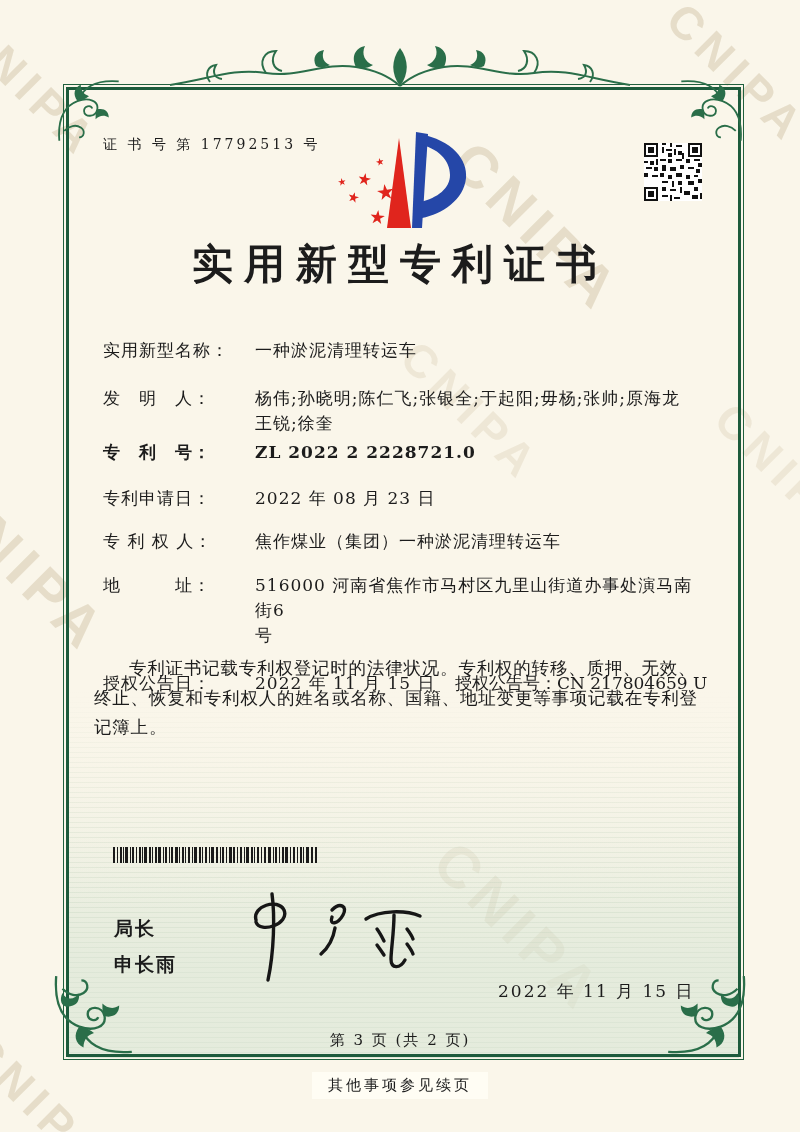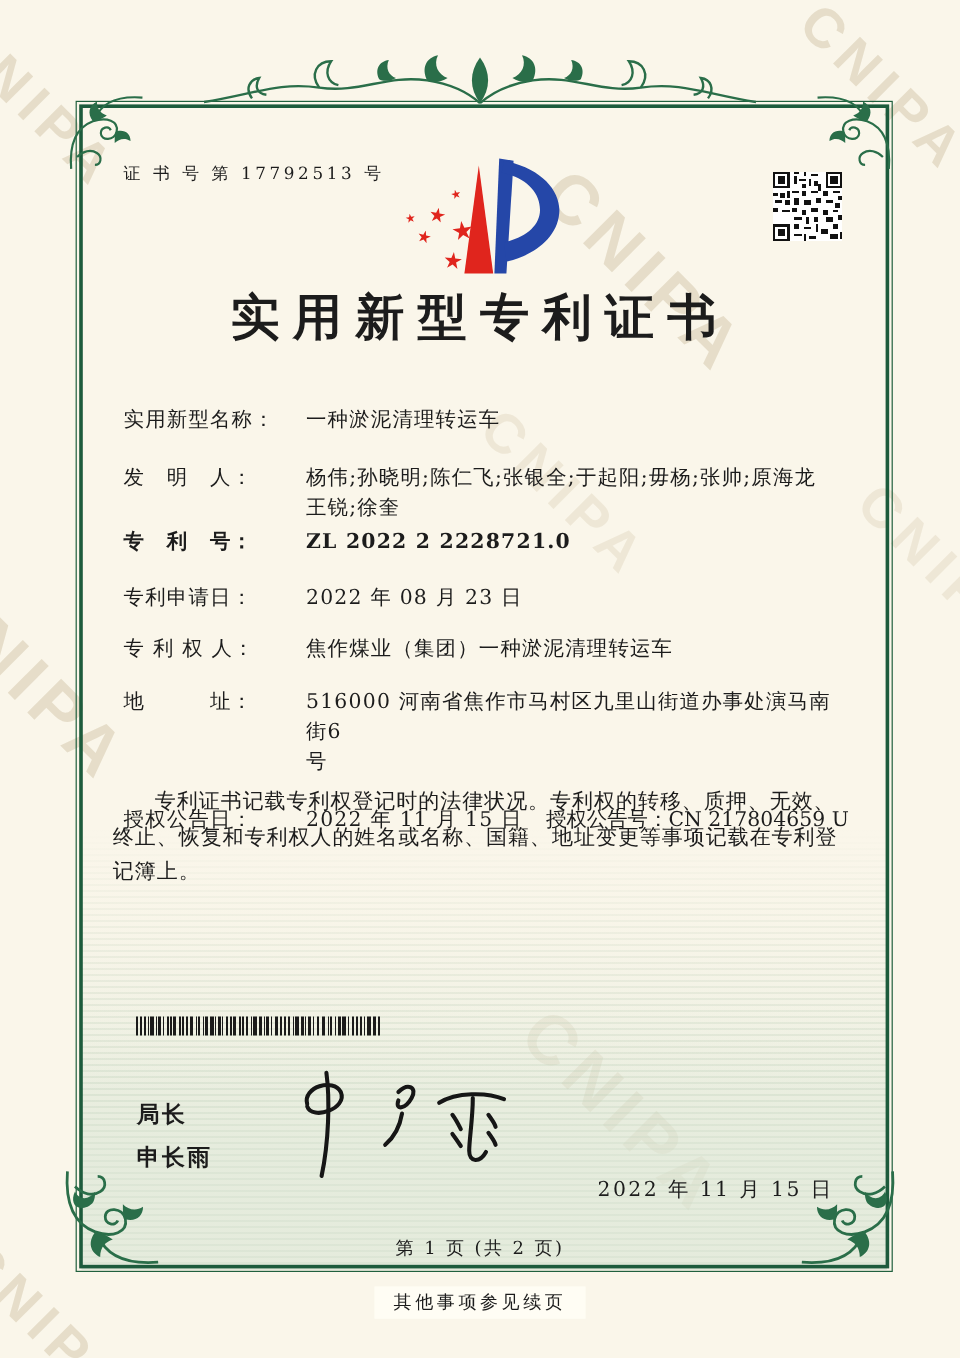--- a/index.html
+++ b/index.html
@@ -360,17 +360,17 @@
         <path d="M149,41 C152,45 154,49 156,53"></path>
         <path d="M149,57 C152,61 154,64 156,67"></path>
         <path d="M179,41 C182,45 184,48 185,51"></path>
         <path d="M179,56 C182,60 184,63 185,66"></path>
       </g>
     </svg>
   </div>
 
   <div class="issue-date">2022 年 11 月 15 日</div>
 
-  <div class="page-info">第 1 页 (共 2 页)</div>
+  <div class="page-info">第 3 页 (共 2 页)</div>
 
   <div class="note">其他事项参见续页</div>
 
 </div>
 
 </body></html>

